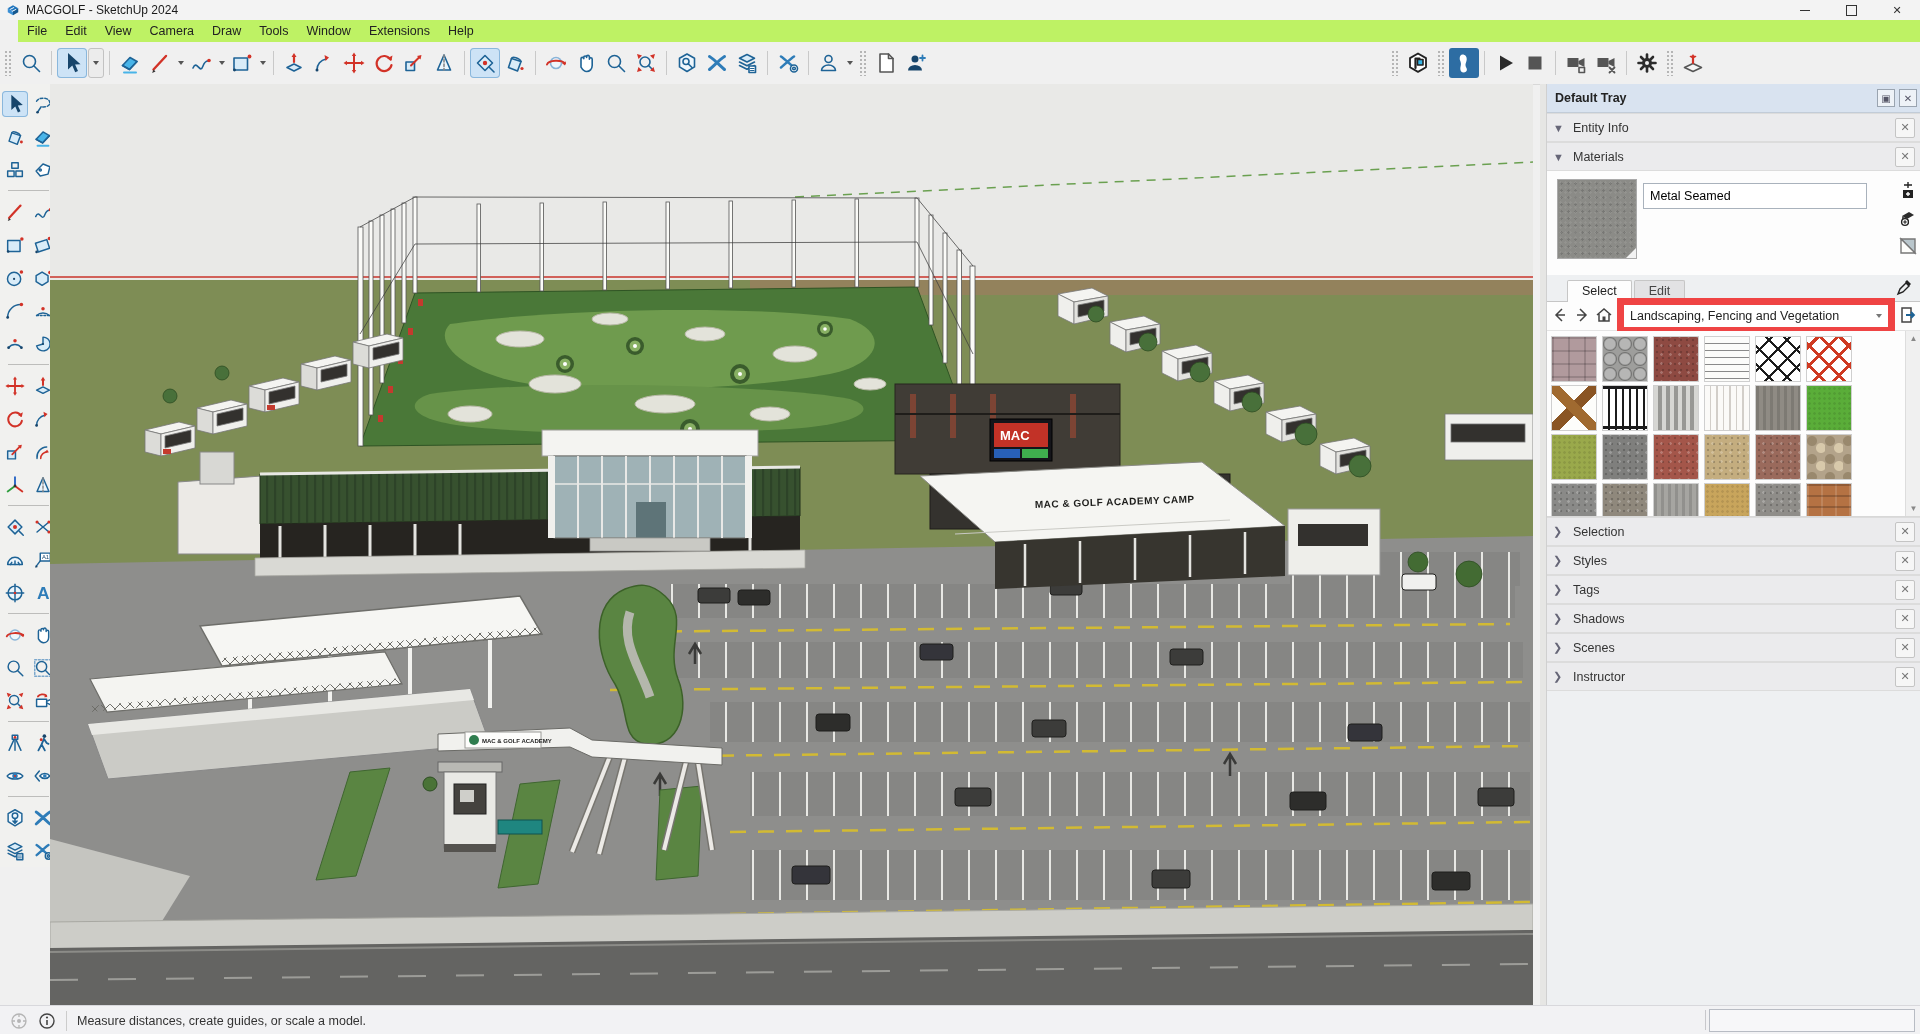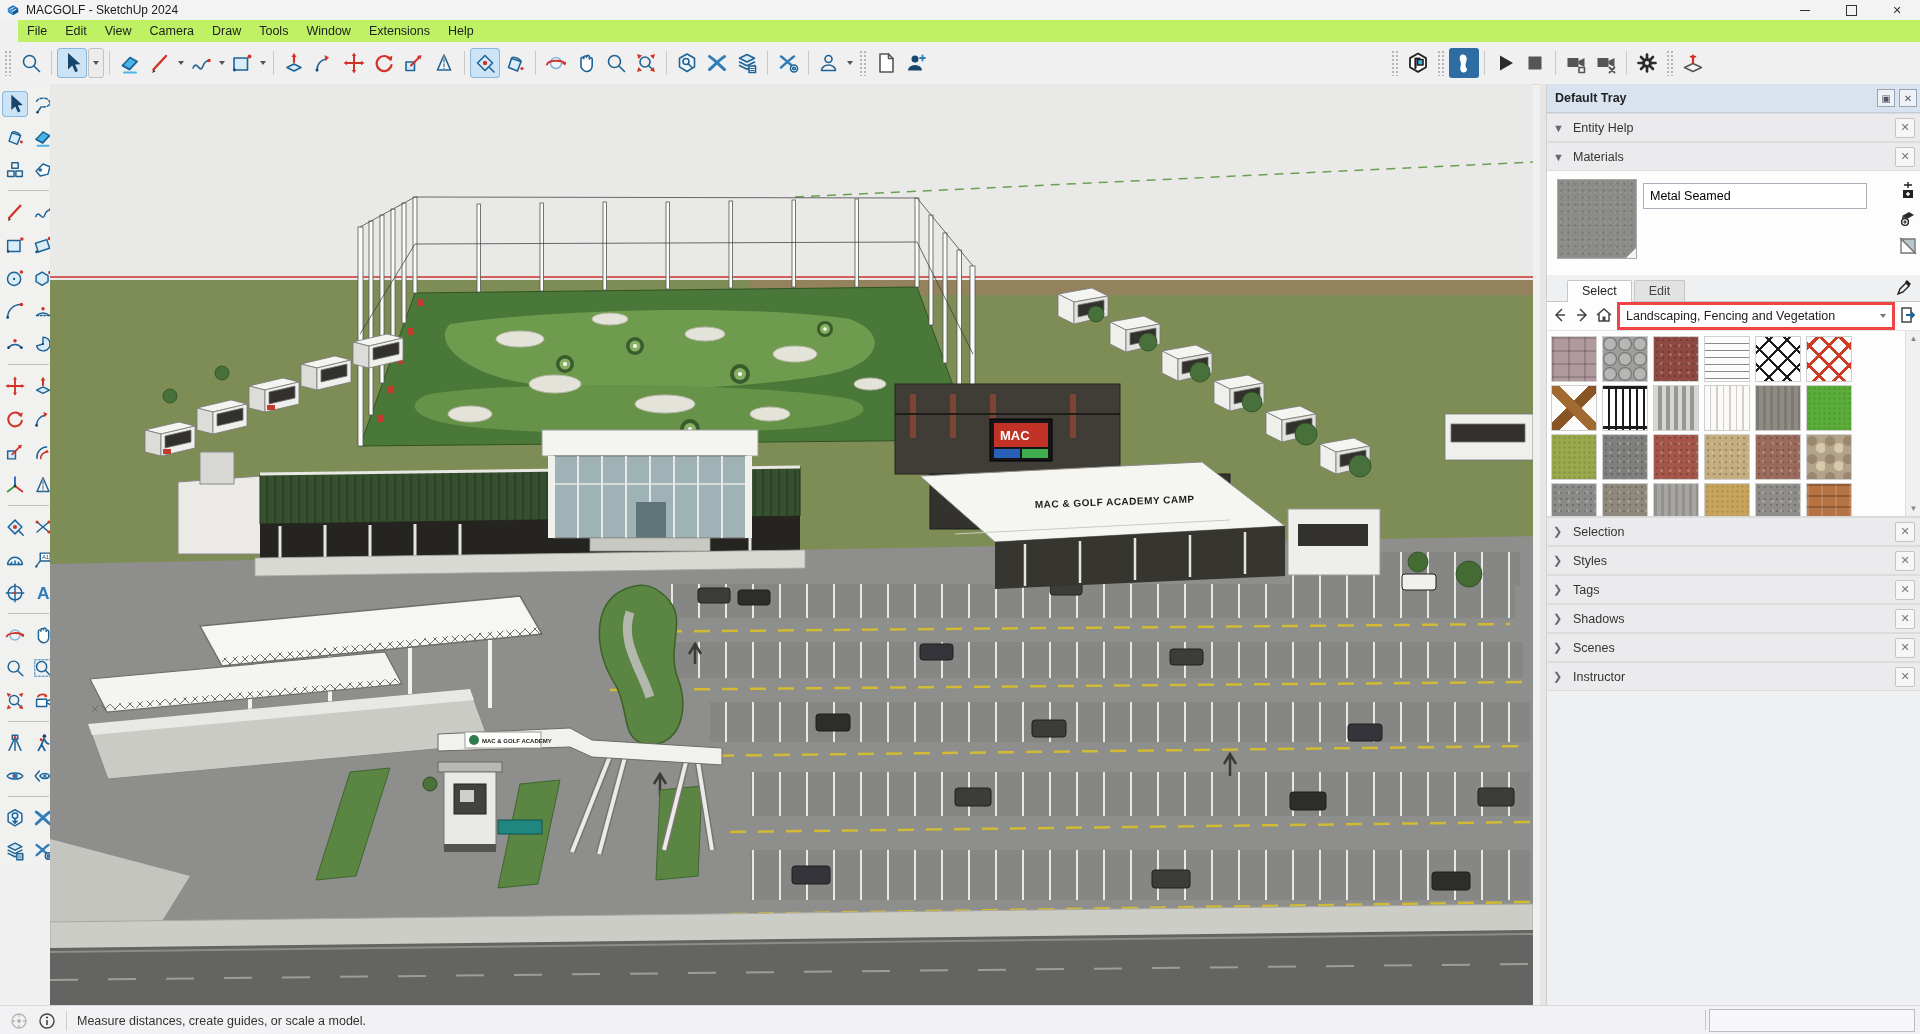--- a/index.html
+++ b/index.html
@@ -59,21 +59,21 @@
   #matName{position:absolute;left:96px;top:12px;width:210px;height:22px;border:1px solid #a9b2bc;background:#fff;font-size:12.5px;padding:1px 6px;font-family:inherit}
   .matside{position:absolute;right:4px;display:flex;flex-direction:column;gap:10px;top:10px}
   .matside .mi{width:18px;height:18px}
   .matside svg{width:18px;height:18px;stroke:#222;fill:none;stroke-width:1.4}
   #tabsRow{background:#eef0f2;display:flex;align-items:flex-end;height:26px;padding-left:20px;border-bottom:1px solid #c6c6c6;position:relative}
   .tab{padding:3px 14px;font-size:12.5px;border:1px solid #c6c6c6;border-bottom:none;background:#e2e2e4;color:#444;margin-right:2px;border-radius:2px 2px 0 0}
   .tab.active{background:#fdfdfd;color:#222;position:relative;top:1px;padding-bottom:4px}
   #dropperIc{position:absolute;right:8px;top:4px}
   #navRow{background:#fdfdfd;display:flex;align-items:center;height:28px;padding:0 4px;gap:4px;border-bottom:1px solid #e4e4e4}
   .navic svg{width:18px;height:18px;stroke:#444;fill:none;stroke-width:1.5}
-  #collectionSel{flex:1;height:22px;border:3px solid #ef4444;background:#fff;display:flex;align-items:center;padding:0 6px;font-size:12.5px;color:#222;position:relative}
+  #collectionSel{flex:1;height:22px;border:7px solid #ef4444;background:#fff;display:flex;align-items:center;padding:0 6px;font-size:12.5px;color:#222;position:relative}
   #collectionSel .caret{position:absolute;right:6px;border-top-color:#777}
   #swatchWrap{background:#fdfdfd;height:185px;position:relative;overflow:hidden;border-bottom:1px solid #d8d8d8}
   #swatchGrid{display:grid;grid-template-columns:repeat(6,48px);gap:3px;padding:5px 4px}
   .sw{width:46px;height:46px;border:1px solid #cfcfcf;box-sizing:border-box}
   #swScroll{position:absolute;right:0;top:0;width:15px;height:100%;background:#f0f0f0;border-left:1px solid #ddd;display:flex;flex-direction:column;justify-content:space-between;align-items:center}
   #swScroll .sarr{font-size:8px;color:#888;padding:3px 0}
   .swp[data-p="pavers"]{background-image:linear-gradient(#00000026 2px,transparent 2px),linear-gradient(90deg,#00000026 2px,transparent 2px);background-size:100% 13px,16px 100%}
   .swp[data-p="pavers-o"]{background-image:linear-gradient(#00000033 2px,transparent 2px),linear-gradient(90deg,#ffffff22 2px,transparent 2px);background-size:100% 11px,14px 100%}
   .swp[data-p="cobble"]{background-image:radial-gradient(circle at 7px 7px,#ffffff40 5px,#00000040 6.5px,transparent 7.5px);background-size:15px 15px}
   .swp[data-p="wire"]{background-image:repeating-linear-gradient(180deg,transparent 0 6px,#8a8a8a 6px 7px)}
@@ -1132,21 +1132,21 @@
   <div id="trayTitle">
     <span>Default Tray</span>
     <span style="margin-left:auto;display:flex">
       <span class="tt-btn">▣</span>
       <span class="tt-btn">✕</span>
     </span>
   </div>
 
   <div class="sec-head">
     <span class="chev">▼</span>
-    <span>Entity Help</span>
+    <span>Entity Info</span>
     <span class="xbtn">✕</span>
   </div>
 
   <div class="sec-head">
     <span class="chev">▼</span>
     <span>Materials</span>
     <span class="xbtn">✕</span>
   </div>
   <div id="matBody">
     <div id="matPreview">

